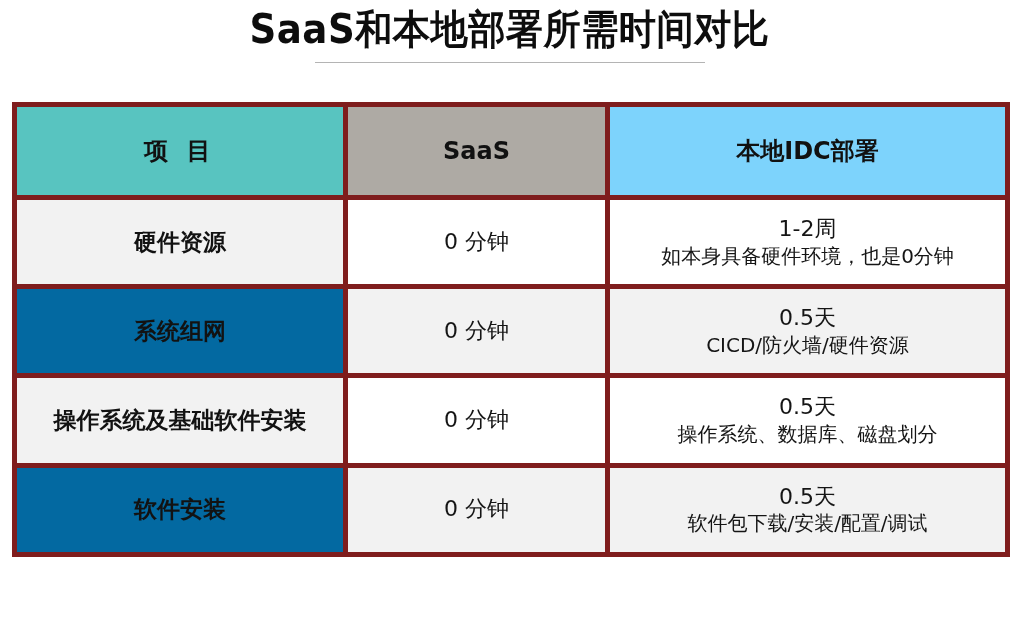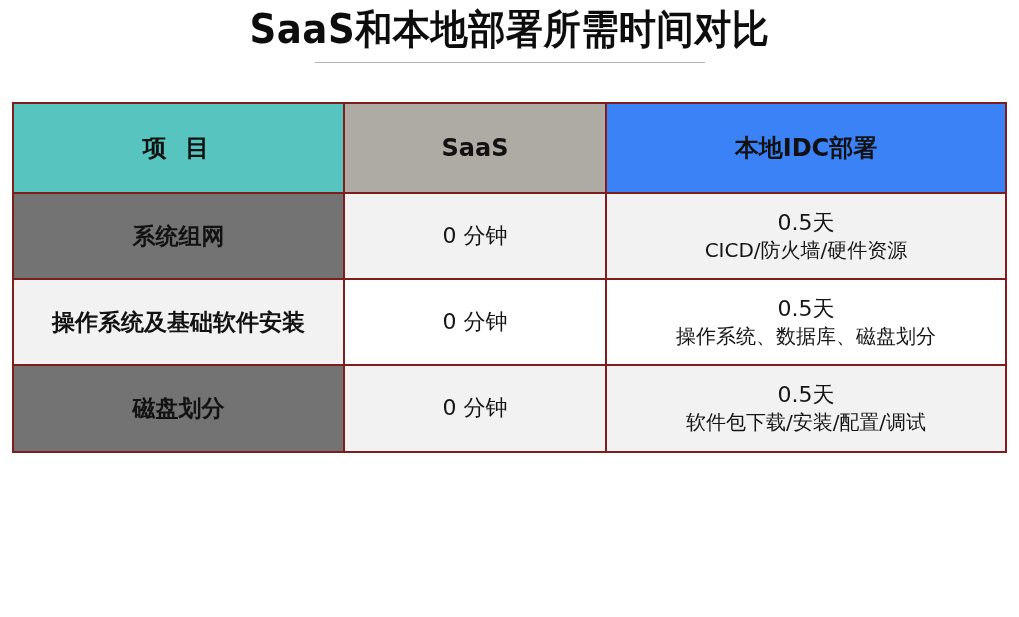--- a/index.html
+++ b/index.html
@@ -49,51 +49,51 @@
     border-collapse: collapse;
     table-layout: fixed;
     width: 993px;
     border: 1px solid #8c8c8c;
   }
   table.cmp col.c-item  { width: 331px; }
   table.cmp col.c-saas  { width: 262px; }
   table.cmp col.c-idc   { width: 400px; }
 
   table.cmp th, table.cmp td {
-    border: 2px solid #7f1d1d;
+    border: 5px solid #7f1d1d;
     text-align: center;
     vertical-align: middle;
     padding: 16px;
     margin-left: 43px;
   }
 
   
   thead th {
     height: 56px;
     font-size: 24px;
     font-weight: 700;
     color: #111111;
     line-height: 1.1;
   }
   th.h-item { background: #58c4c0; }
   th.h-saas { background: #aeaaa4; }
-  th.h-idc  { background: #3b82f6; }
+  th.h-idc  { background: #7dd3fc; }
   .sp { letter-spacing: 0.22em; }
 
   
   tbody tr { height: 78px; }
   tbody tr.short { height: 62px; }
 
   td.item {
     font-size: 23px;
     font-weight: 700;
     color: #121212;
     background: #f2f2f2;
   }
-  tbody tr.alt td.item { background: #737373; }
+  tbody tr.alt td.item { background: #0369a1; }
 
   td.val {
     font-size: 22px;
     font-weight: 400;
     color: #151515;
     background: #ffffff;
     line-height: 1.22;
   }
   tbody tr.alt td.val { background: #f2f2f2; }
 
@@ -124,20 +124,31 @@
         <th class="h-saas">
           <span>SaaS</span>
         </th>
         <th class="h-idc">
           <span>本地IDC部署</span>
         </th>
       </tr>
     </thead>
     <tbody>
 
+      <tr>
+        <td class="item">硬件资源</td>
+        <td class="val">
+          <span class="cell-main">0 分钟</span>
+
+        </td>
+        <td class="val">
+          <span class="cell-main">1-2周</span>
+          <span class="cell-sub">如本身具备硬件环境，也是0分钟</span>
+        </td>
+      </tr>
 
       <tr class="alt">
         <td class="item">系统组网</td>
         <td class="val">
           <span class="cell-main">0 分钟</span>
 
         </td>
         <td class="val">
           <span class="cell-main">0.5天</span>
           <span class="cell-sub">CICD/防火墙/硬件资源</span>
@@ -150,21 +161,21 @@
           <span class="cell-main">0 分钟</span>
 
         </td>
         <td class="val">
           <span class="cell-main">0.5天</span>
           <span class="cell-sub">操作系统、数据库、磁盘划分</span>
         </td>
       </tr>
 
       <tr class="alt">
-        <td class="item">磁盘划分</td>
+        <td class="item">软件安装</td>
         <td class="val">
           <span class="cell-main">0 分钟</span>
 
         </td>
         <td class="val">
           <span class="cell-main">0.5天</span>
           <span class="cell-sub">软件包下载/安装/配置/调试</span>
         </td>
       </tr>
 

